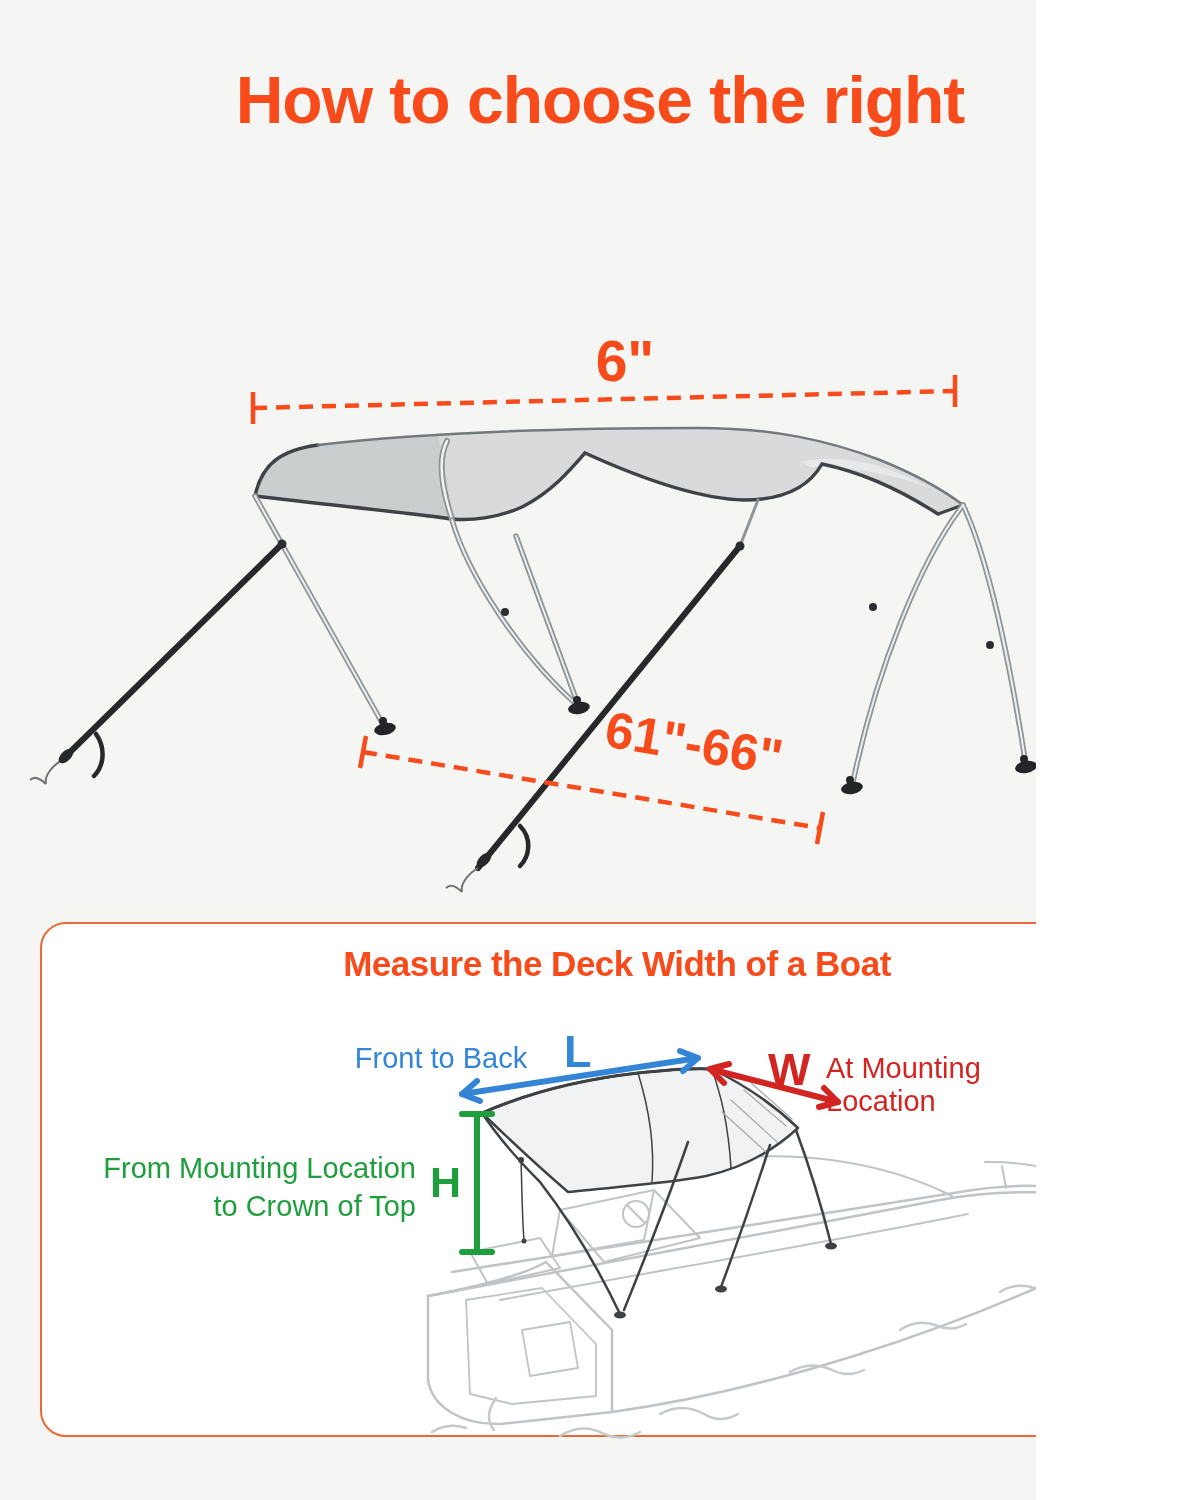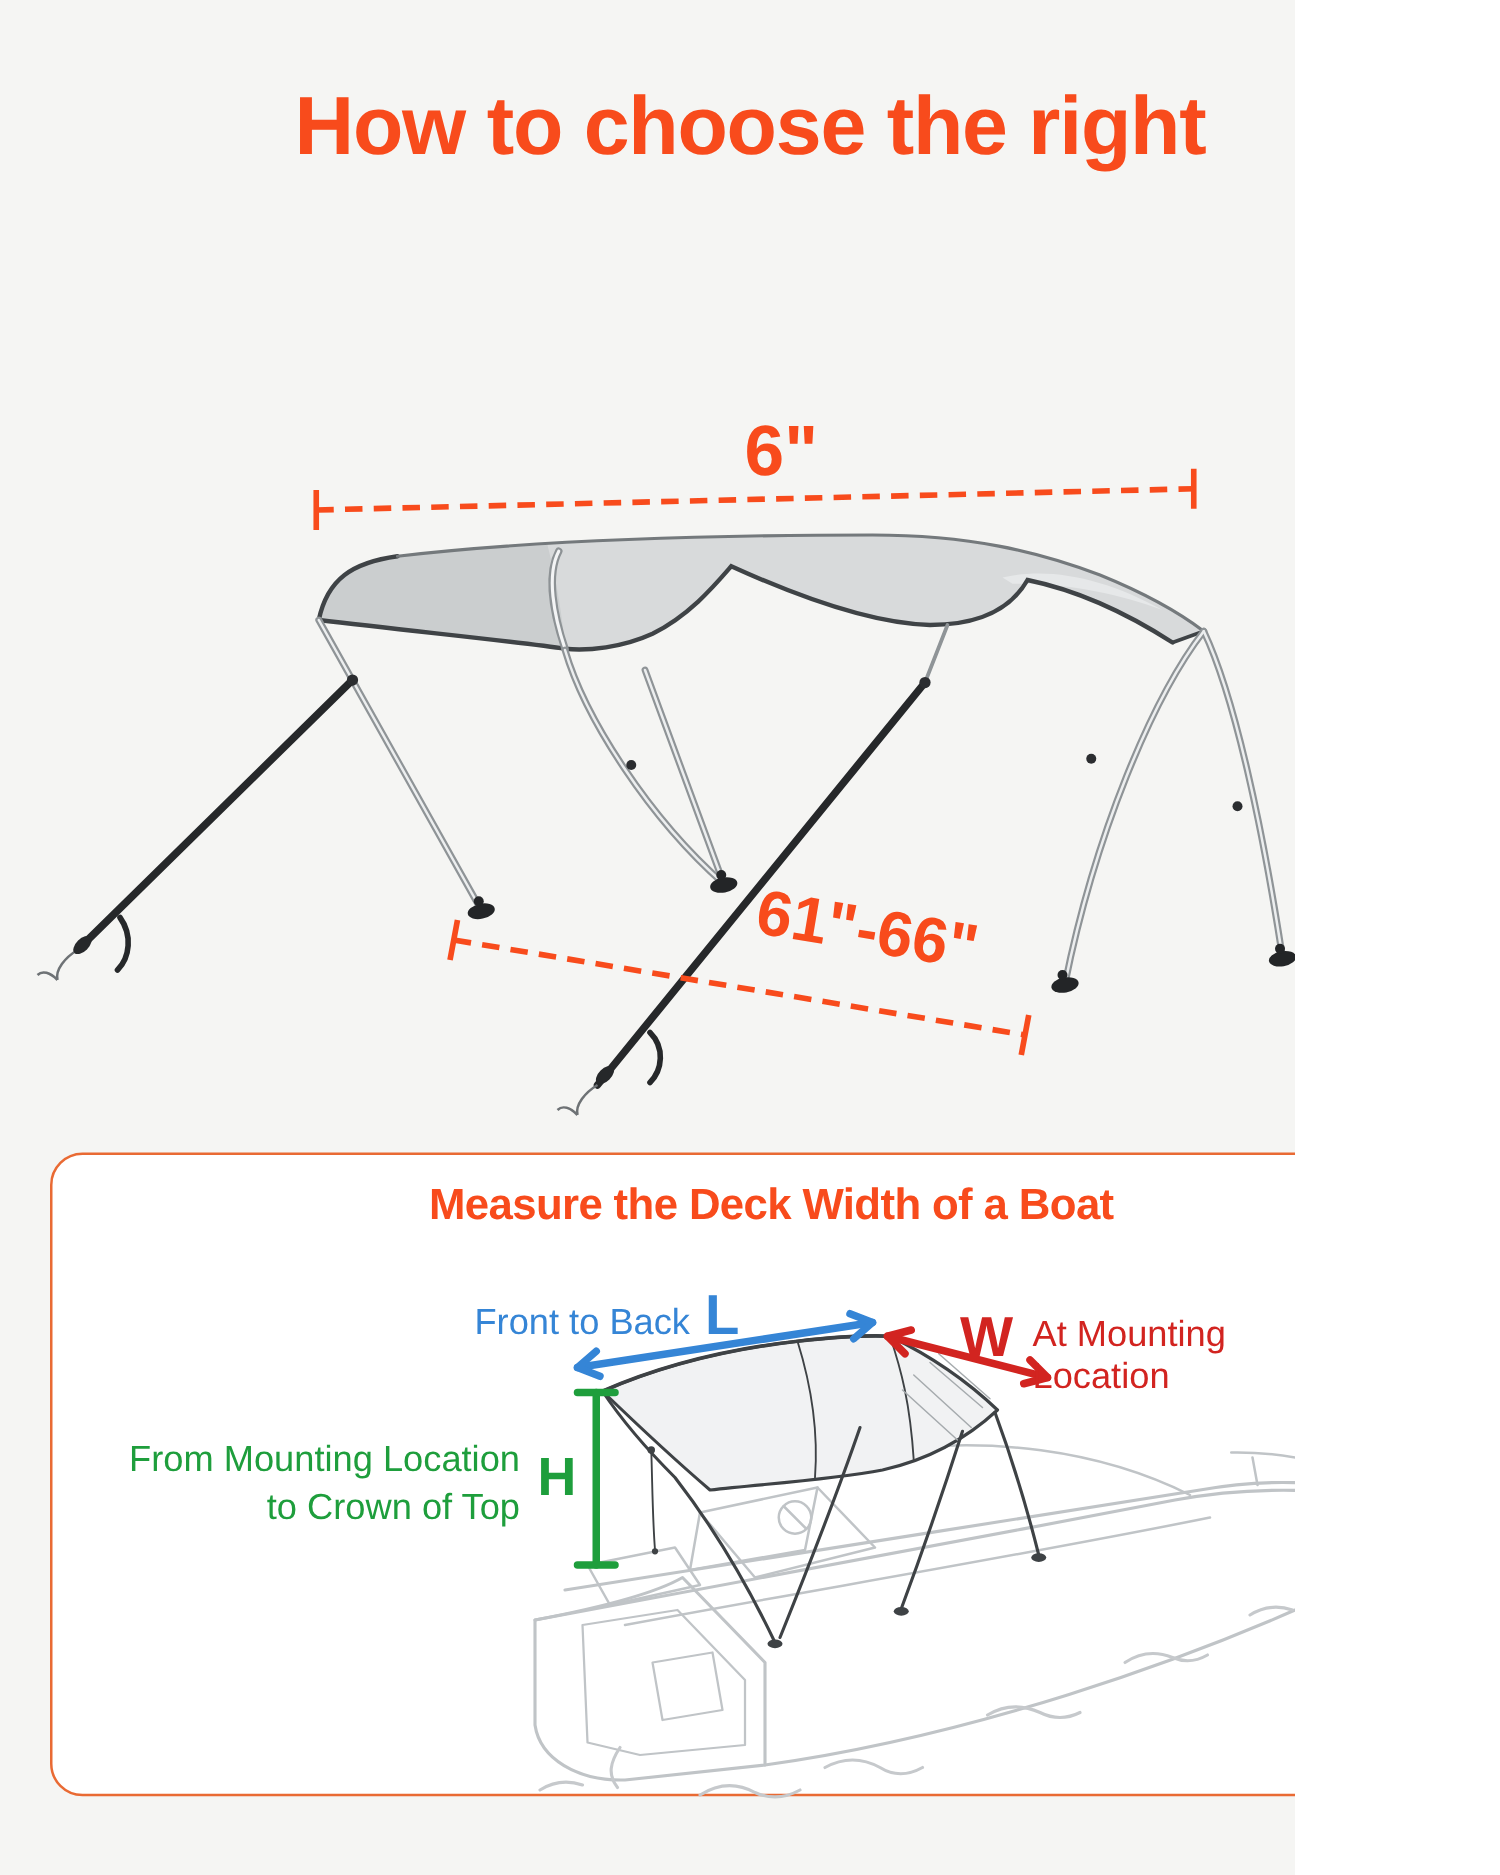--- a/index.html
+++ b/index.html
@@ -16,21 +16,21 @@
     font-size:66px;font-weight:bold;line-height:1.17;letter-spacing:-1px;}
   .dim{color:var(--accent);font-weight:bold;}
   .dim-top{left:552px;top:328px;width:146px;text-align:center;font-size:57px;}
   .dim-height{left:1064px;top:572px;font-size:57px;}
   .dim-mount{left:568px;top:714px;width:252px;text-align:center;font-size:51px;
     transform:rotate(9.5deg);transform-origin:center;}
   .card{position:absolute;z-index:1;left:40px;top:922px;width:1122px;height:515px;
     background:#ffffff;border:2px solid var(--card-border);border-radius:26px;}
   .card-title{left:41px;top:944px;width:1120px;text-align:center;color:var(--accent);
     font-size:35px;font-weight:bold;letter-spacing:-0.5px;margin-left:16px;}
-  .len-label{left:330px;top:1042px;width:222px;text-align:right;color:var(--blue);font-size:29px;}
+  .len-label{left:330px;top:1042px;width:222px;text-align:center;color:var(--blue);font-size:29px;}
   .len-letter{left:564px;top:1026px;color:var(--blue);font-size:45px;font-weight:bold;}
   .wid-letter{left:768px;top:1044px;color:var(--red);font-size:45px;font-weight:bold;}
   .wid-label{left:826px;top:1052px;color:var(--red);font-size:29px;}
   .hgt-label{left:90px;top:1149px;width:326px;text-align:right;color:var(--green);
     font-size:29px;line-height:1.32;}
   .hgt-letter{left:430px;top:1158px;color:var(--green);font-size:43px;font-weight:bold;}
 </style>
 </head>
 <body>
 

